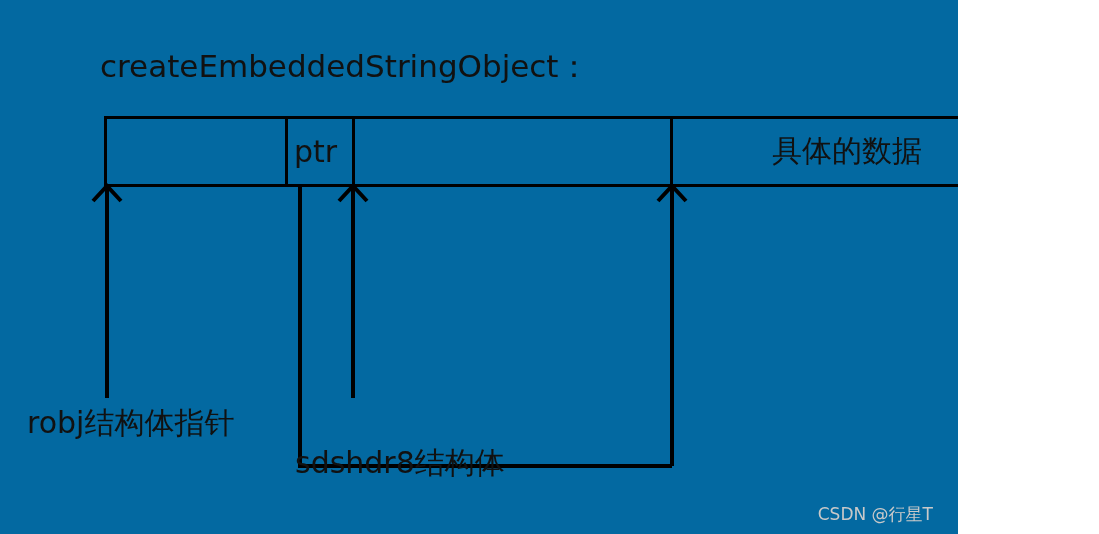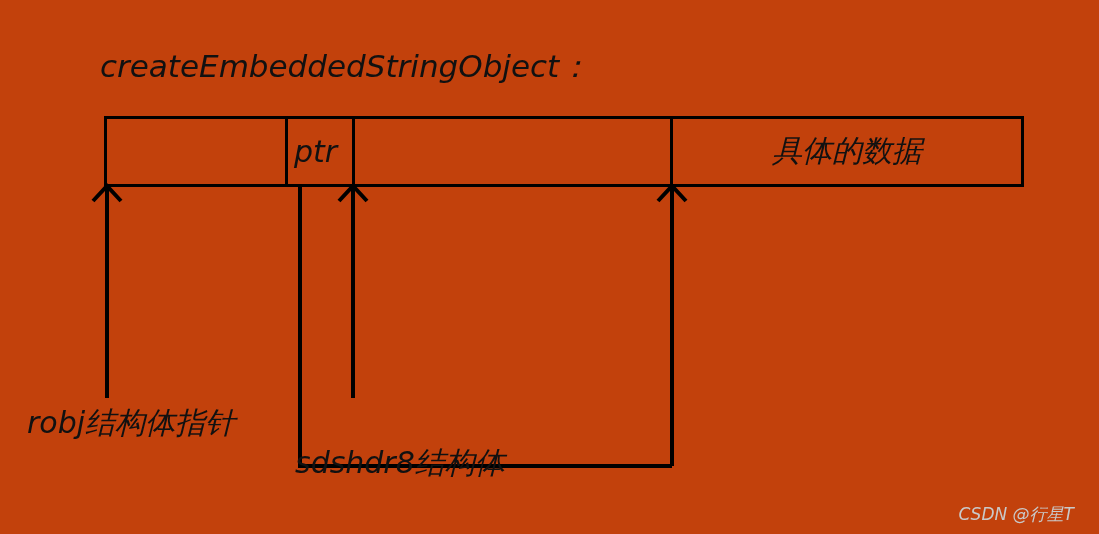--- a/index.html
+++ b/index.html
@@ -2,26 +2,25 @@
 <html><head>
 <meta charset="utf-8">
 <style>
   html, body {
     margin: 0;
     padding: 0;
     background: #ffffff;
   }
   #canvas {
     position: relative;
-    width: 1099px;
+    width: 958px;
     height: 534px;
-    background: #c2410c;
+    background: #0369a1;
     font-family: "DejaVu Sans", "Liberation Sans", sans-serif;
     overflow: hidden;
-    font-style: italic;
   }
 
   
   #title {
     position: absolute;
     left: 100px;
     top: 46px;
     font-size: 31px;
     color: #111111;
     white-space: nowrap;

